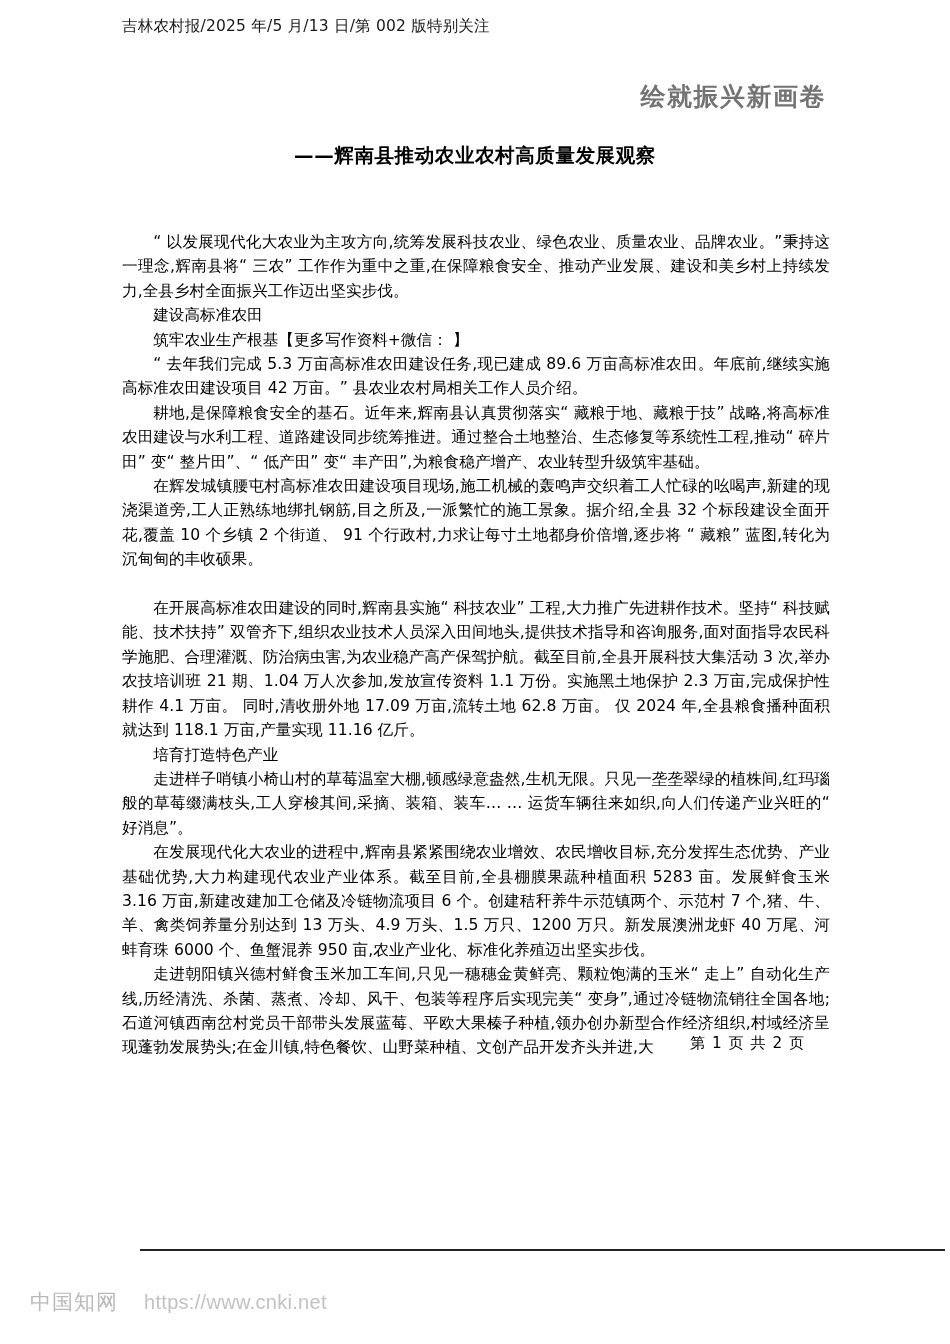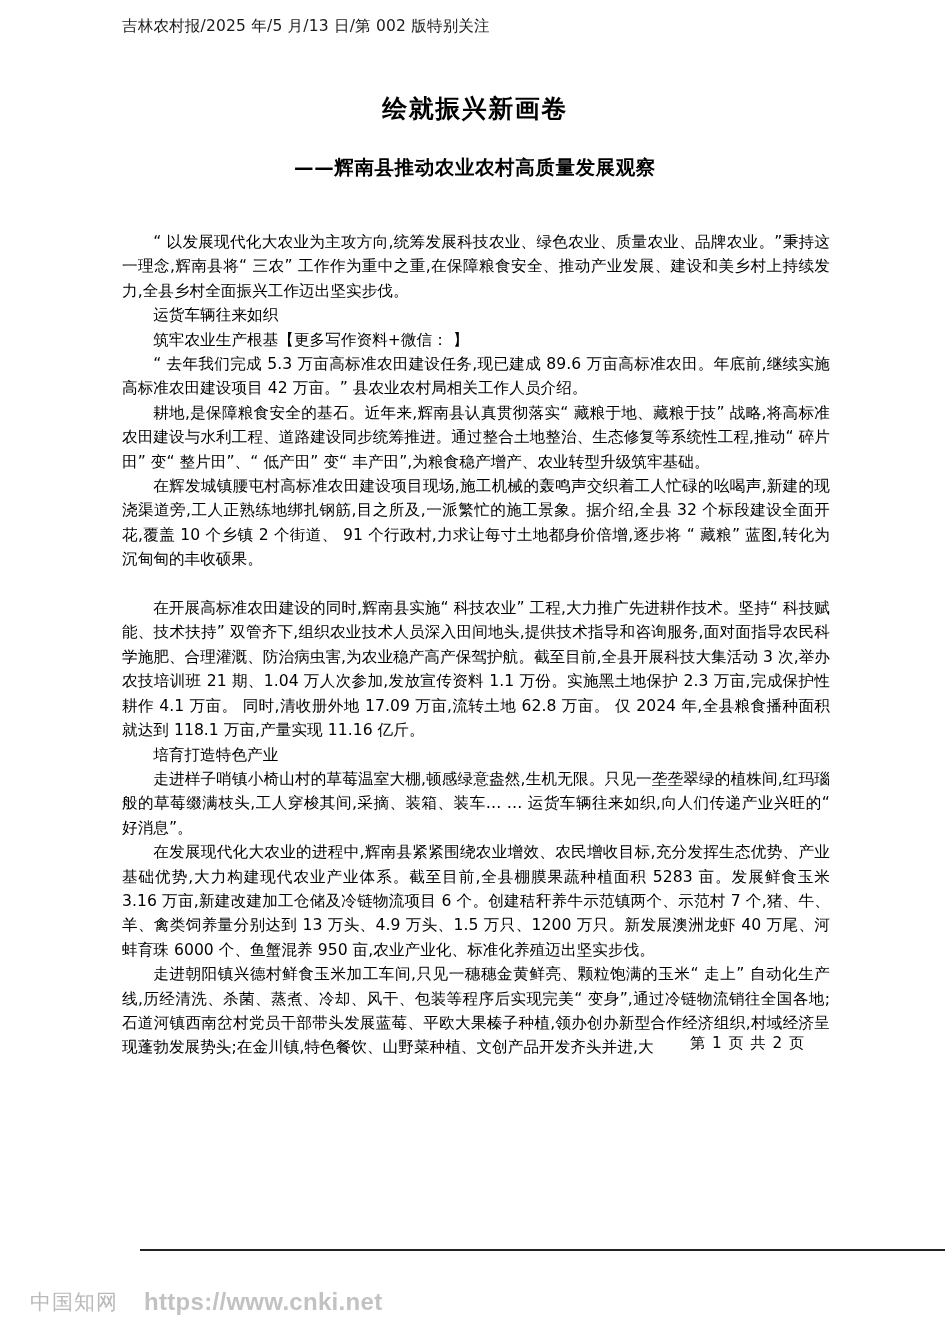--- a/index.html
+++ b/index.html
@@ -44,22 +44,23 @@
     left: 120px;
     top: 76px;
     width: 710px;
     text-align: center;
   }
   .doc-title {
     font-size: 25px;
     font-weight: bold;
     letter-spacing: 1.5px;
     line-height: 34px;
-    margin: 16px;
-    color: #000000;
+    margin: 4px;
+    color: #737373;
+    text-align: right;
   }
   .doc-subtitle {
     font-size: 19.5px;
     font-weight: bold;
     letter-spacing: 0.6px;
     line-height: 28px;
     margin: 28px 0 0 0;
     color: #000;
   }
   .doc-byline {
@@ -127,43 +128,42 @@
     gap: 26px;
     color: #b6b6b6;
   }
   .wm-logo {
     font-size: 21px;
     letter-spacing: 1px;
     line-height: 26px;
     color: #b9b9b9;
   }
   .wm-url {
-    font-size: 24px;
+    font-size: 20px;
     letter-spacing: 0.3px;
     line-height: 26px;
     color: #c2c2c2;
     font-family: "Liberation Sans", "DejaVu Sans", sans-serif;
-    font-weight: bold;
   }
 </style>
 </head>
 <body>
 
 <div class="page">
 
   <div class="masthead">吉林农村报/2025 年/5 月/13 日/第 002 版特别关注</div>
 
   <div class="title-block">
     <h1 class="doc-title">绘就振兴新画卷</h1>
     <h2 class="doc-subtitle">——辉南县推动农业农村高质量发展观察</h2>
   </div>
 
   <div class="body-wrap">
       <p class="para">“ 以发展现代化大农业为主攻方向,统筹发展科技农业、绿色农业、质量农业、品牌农业。”秉持这一理念,辉南县将“ 三农” 工作作为重中之重,在保障粮食安全、推动产业发展、建设和美乡村上持续发力,全县乡村全面振兴工作迈出坚实步伐。</p>
-      <p class="para">运货车辆往来如织</p>
+      <p class="para">建设高标准农田</p>
       <p class="para">筑牢农业生产根基【更多写作资料+微信： 】</p>
       <p class="para">“ 去年我们完成 5.3 万亩高标准农田建设任务,现已建成 89.6 万亩高标准农田。年底前,继续实施高标准农田建设项目 42 万亩。” 县农业农村局相关工作人员介绍。</p>
       <p class="para">耕地,是保障粮食安全的基石。近年来,辉南县认真贯彻落实“ 藏粮于地、藏粮于技” 战略,将高标准农田建设与水利工程、道路建设同步统筹推进。通过整合土地整治、生态修复等系统性工程,推动“ 碎片田” 变“ 整片田”、“ 低产田” 变“ 丰产田”,为粮食稳产增产、农业转型升级筑牢基础。</p>
       <p class="para">在辉发城镇腰屯村高标准农田建设项目现场,施工机械的轰鸣声交织着工人忙碌的吆喝声,新建的现浇渠道旁,工人正熟练地绑扎钢筋,目之所及,一派繁忙的施工景象。据介绍,全县 32 个标段建设全面开花,覆盖 10 个乡镇  2 个街道、 91 个行政村,力求让每寸土地都身价倍增,逐步将 “ 藏粮” 蓝图,转化为沉甸甸的丰收硕果。</p>
       <div class="spacer-line"></div>
       <p class="para">在开展高标准农田建设的同时,辉南县实施“ 科技农业” 工程,大力推广先进耕作技术。坚持“ 科技赋能、技术扶持” 双管齐下,组织农业技术人员深入田间地头,提供技术指导和咨询服务,面对面指导农民科学施肥、合理灌溉、防治病虫害,为农业稳产高产保驾护航。截至目前,全县开展科技大集活动 3 次,举办农技培训班 21 期、1.04 万人次参加,发放宣传资料 1.1 万份。实施黑土地保护 2.3 万亩,完成保护性耕作 4.1 万亩。 同时,清收册外地 17.09 万亩,流转土地 62.8 万亩。 仅 2024 年,全县粮食播种面积就达到 118.1 万亩,产量实现 11.16 亿斤。</p>
       <p class="para">培育打造特色产业</p>
       <p class="para">走进样子哨镇小椅山村的草莓温室大棚,顿感绿意盎然,生机无限。只见一垄垄翠绿的植株间,红玛瑙般的草莓缀满枝头,工人穿梭其间,采摘、装箱、装车… … 运货车辆往来如织,向人们传递产业兴旺的“ 好消息”。</p>
       <p class="para">在发展现代化大农业的进程中,辉南县紧紧围绕农业增效、农民增收目标,充分发挥生态优势、产业基础优势,大力构建现代农业产业体系。截至目前,全县棚膜果蔬种植面积 5283 亩。发展鲜食玉米 3.16 万亩,新建改建加工仓储及冷链物流项目 6 个。创建秸秆养牛示范镇两个、示范村 7 个,猪、牛、羊、禽类饲养量分别达到 13 万头、4.9 万头、1.5 万只、1200 万只。新发展澳洲龙虾 40 万尾、河蚌育珠 6000 个、鱼蟹混养 950 亩,农业产业化、标准化养殖迈出坚实步伐。</p>
       <p class="para">走进朝阳镇兴德村鲜食玉米加工车间,只见一穗穗金黄鲜亮、颗粒饱满的玉米“ 走上” 自动化生产线,历经清洗、杀菌、蒸煮、冷却、风干、包装等程序后实现完美“ 变身”,通过冷链物流销往全国各地;石道河镇西南岔村党员干部带头发展蓝莓、平欧大果榛子种植,领办创办新型合作经济组织,村域经济呈现蓬勃发展势头;在金川镇,特色餐饮、山野菜种植、文创产品开发齐头并进,大</p>

